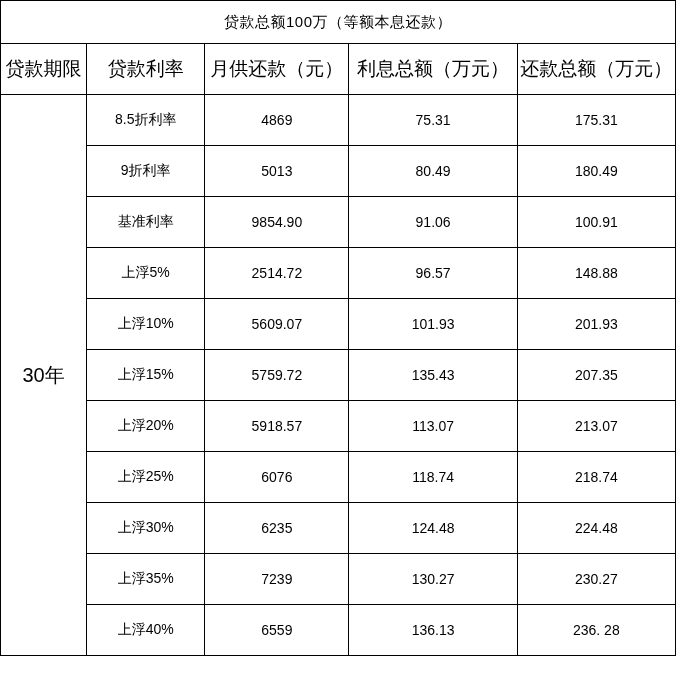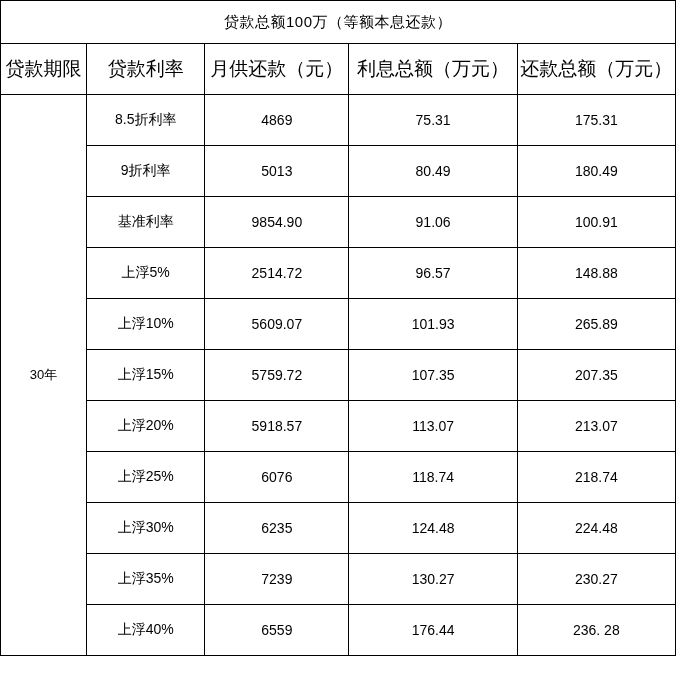--- a/index.html
+++ b/index.html
@@ -39,21 +39,21 @@
     font-size: 15px;
     font-weight: bold;
     letter-spacing: 0.5px;
   }
   .head-cell {
     height: 50px;
     font-size: 19px;
     font-weight: bold;
   }
   .term-cell {
-    font-size: 13px;
+    font-size: 20px;
     font-weight: bold;
   }
   .body-cell {
     height: 50px;
     font-size: 14px;
   }
   .col-term { width: 86px; }
   .col-rate { width: 118px; }
   .col-monthly { width: 144px; }
   .col-interest { width: 168px; }
@@ -104,26 +104,26 @@
       <tr>
         <td class="body-cell">上浮5%</td>
         <td class="body-cell">2514.72</td>
         <td class="body-cell">96.57</td>
         <td class="body-cell">148.88</td>
       </tr>
       <tr>
         <td class="body-cell">上浮10%</td>
         <td class="body-cell">5609.07</td>
         <td class="body-cell">101.93</td>
-        <td class="body-cell">265.89</td>
+        <td class="body-cell">201.93</td>
       </tr>
       <tr>
         <td class="body-cell">上浮15%</td>
         <td class="body-cell">5759.72</td>
-        <td class="body-cell">107.35</td>
+        <td class="body-cell">135.43</td>
         <td class="body-cell">207.35</td>
       </tr>
       <tr>
         <td class="body-cell">上浮20%</td>
         <td class="body-cell">5918.57</td>
         <td class="body-cell">113.07</td>
         <td class="body-cell">213.07</td>
       </tr>
       <tr>
         <td class="body-cell">上浮25%</td>
@@ -139,18 +139,18 @@
       </tr>
       <tr>
         <td class="body-cell">上浮35%</td>
         <td class="body-cell">7239</td>
         <td class="body-cell">130.27</td>
         <td class="body-cell">230.27</td>
       </tr>
       <tr>
         <td class="body-cell">上浮40%</td>
         <td class="body-cell">6559</td>
-        <td class="body-cell">176.44</td>
+        <td class="body-cell">136.13</td>
         <td class="body-cell">236. 28</td>
       </tr>
     </tbody>
   </table>
 </div>
 
 </body></html>

